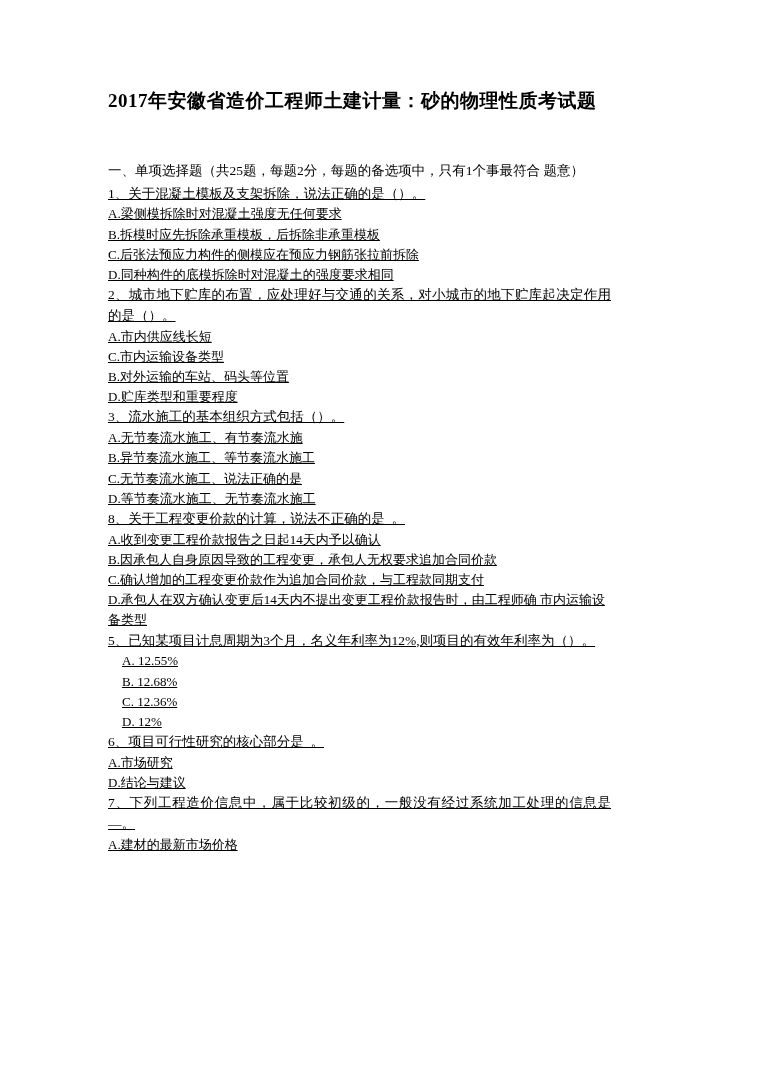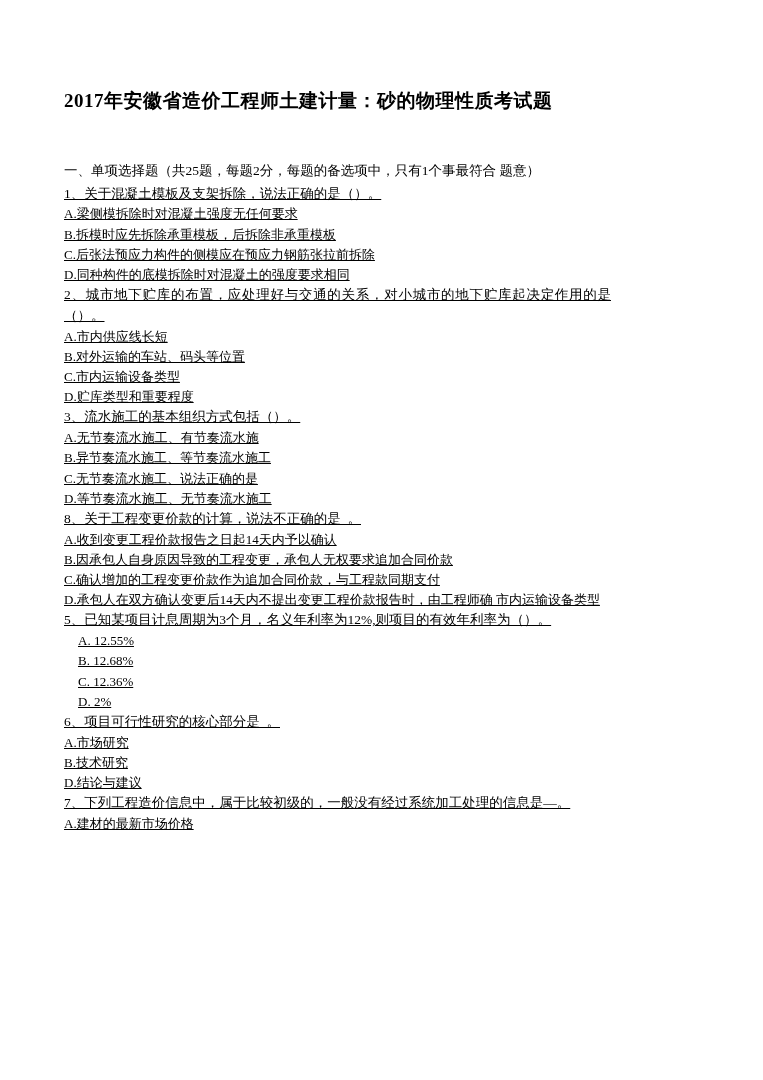--- a/index.html
+++ b/index.html
@@ -10,21 +10,21 @@
   body {
     width: 763px;
     min-height: 1080px;
     font-family: "Liberation Serif", "DejaVu Serif", serif;
     color: #000000;
   }
   .page {
     width: 671px;
     min-height: 1080px;
     box-sizing: border-box;
-    padding: 88px 60px 40px 64px;
+    padding: 88px 60px 40px 108px;
     background: #ffffff;
   }
   .doc-title {
     font-size: 19px;
     font-weight: bold;
     line-height: 1.4;
     margin: 0 0 46px 0;
     letter-spacing: 0.5px;
     white-space: nowrap;
   }
@@ -67,22 +67,22 @@
       <div class="q-block">
         <p class="q-stem">1、关于混凝土模板及支架拆除，说法正确的是（）。</p>
         <p class="q-option">A.梁侧模拆除时对混凝土强度无任何要求</p>
         <p class="q-option">B.拆模时应先拆除承重模板，后拆除非承重模板</p>
         <p class="q-option">C.后张法预应力构件的侧模应在预应力钢筋张拉前拆除</p>
         <p class="q-option">D.同种构件的底模拆除时对混凝土的强度要求相同</p>
       </div>
       <div class="q-block">
         <p class="q-stem">2、城市地下贮库的布置，应处理好与交通的关系，对小城市的地下贮库起决定作用的是（）。</p>
         <p class="q-option">A.市内供应线长短</p>
+        <p class="q-option">C.市内运输设备类型</p>
         <p class="q-option">B.对外运输的车站、码头等位置</p>
-        <p class="q-option">C.市内运输设备类型</p>
         <p class="q-option">D.贮库类型和重要程度</p>
       </div>
       <div class="q-block">
         <p class="q-stem">3、流水施工的基本组织方式包括（）。</p>
         <p class="q-option">A.无节奏流水施工、有节奏流水施</p>
         <p class="q-option">B.异节奏流水施工、等节奏流水施工</p>
         <p class="q-option">C.无节奏流水施工、说法正确的是</p>
         <p class="q-option">D.等节奏流水施工、无节奏流水施工</p>
       </div>
       <div class="q-block">
@@ -90,26 +90,25 @@
         <p class="q-option">A.收到变更工程价款报告之日起14天内予以确认</p>
         <p class="q-option">B.因承包人自身原因导致的工程变更，承包人无权要求追加合同价款</p>
         <p class="q-option">C.确认增加的工程变更价款作为追加合同价款，与工程款同期支付</p>
         <p class="q-option">D.承包人在双方确认变更后14天内不提出变更工程价款报告时，由工程师确 市内运输设备类型</p>
       </div>
       <div class="q-block">
         <p class="q-stem">5、已知某项目计息周期为3个月，名义年利率为12%,则项目的有效年利率为（）。</p>
         <p class="q-option indent">A.  12.55%</p>
         <p class="q-option indent">B.  12.68%</p>
         <p class="q-option indent">C.  12.36%</p>
-        <p class="q-option indent">D.  2%</p>
+        <p class="q-option indent">D.  12%</p>
       </div>
       <div class="q-block">
         <p class="q-stem">6、项目可行性研究的核心部分是_。</p>
         <p class="q-option">A.市场研究</p>
-        <p class="q-option">B.技术研究</p>
         <p class="q-option">D.结论与建议</p>
       </div>
       <div class="q-block">
         <p class="q-stem">7、下列工程造价信息中，属于比较初级的，一般没有经过系统加工处理的信息是—。</p>
         <p class="q-option">A.建材的最新市场价格</p>
       </div>
     </div>
 
 </div>
 

